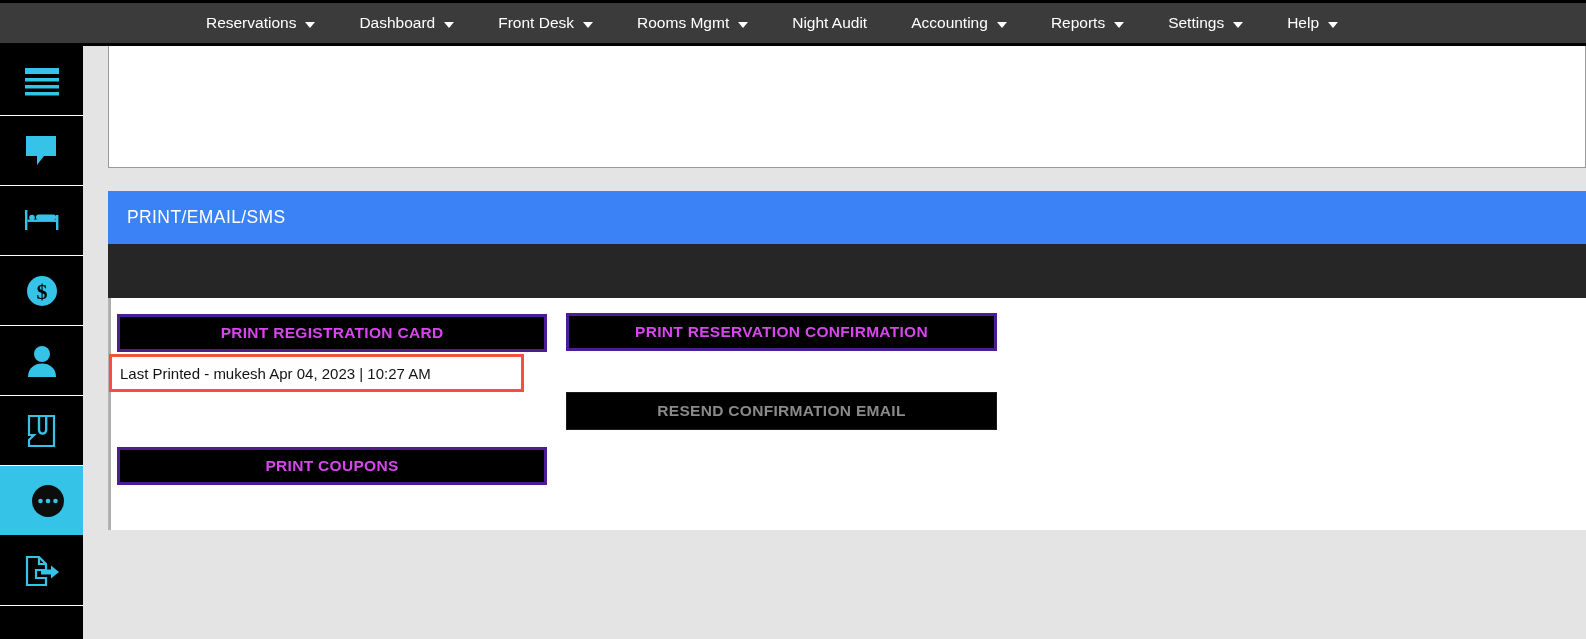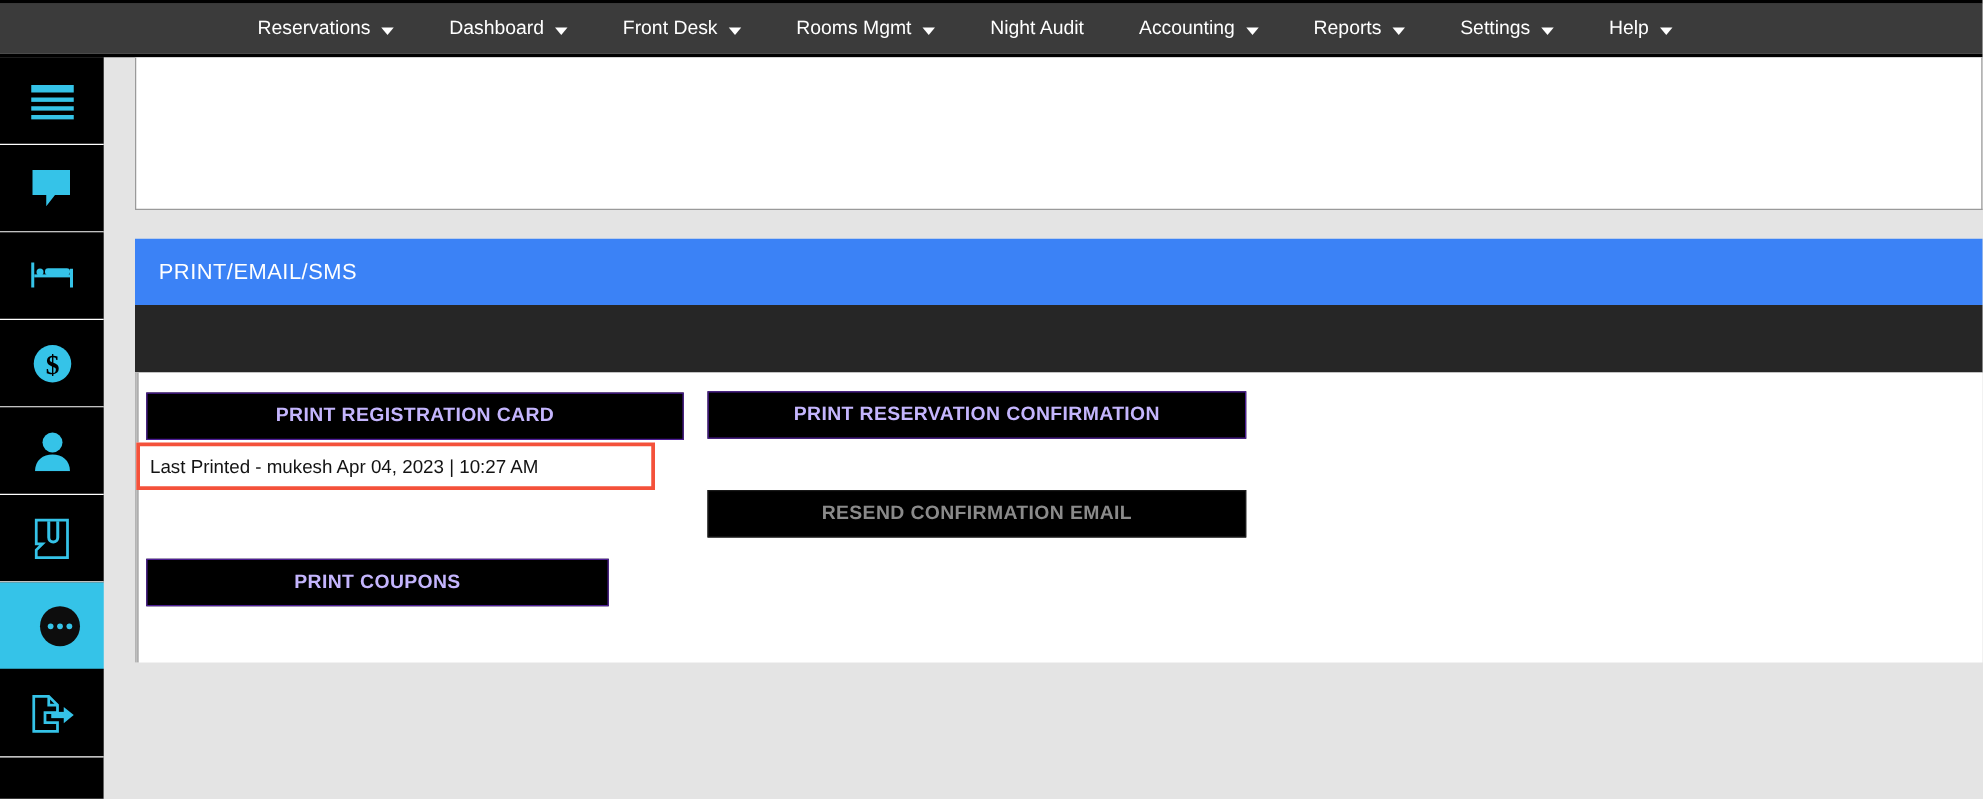--- a/index.html
+++ b/index.html
@@ -125,39 +125,39 @@
   #pes-body {
     position: relative;
     background: #ffffff;
     height: 232px;
     border-left: 1px solid #b4b4b4;
   }
 
   .btn {
     position: absolute;
     background: #000000;
-    border: 1px solid #4c1d95;
-    color: #c4b5fd;
+    border: 3px solid #4c1d95;
+    color: #d946ef;
     font-size: 15.5px;
     font-weight: bold;
     letter-spacing: 0.3px;
     display: flex;
     align-items: center;
     justify-content: center;
     cursor: pointer;
     font-family: "Liberation Sans", sans-serif;
   }
   .btn.disabled {
     border: 1px solid #1a1a1a;
     color: #8a8a8a;
     cursor: default;
   }
 
   #btn-reg-card  { left: 8px;   top: 16px;  width: 430px; height: 38px; }
-  #btn-coupons   { left: 8px;   top: 149px; width: 370px; height: 38px; }
+  #btn-coupons   { left: 8px;   top: 149px; width: 430px; height: 38px; }
   #btn-res-conf  { left: 457px; top: 15px;  width: 431px; height: 38px; }
   #btn-resend    { left: 457px; top: 94px;  width: 431px; height: 38px; }
 
   #last-printed-box {
     position: absolute;
     left: 0px;
     top: 56px;
     width: 415px;
     height: 38px;
     border: 3px solid #f4513a;

